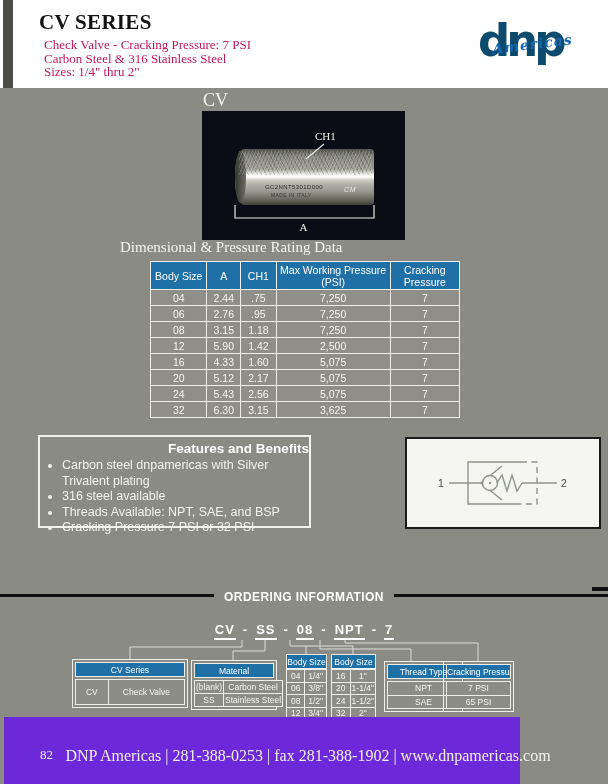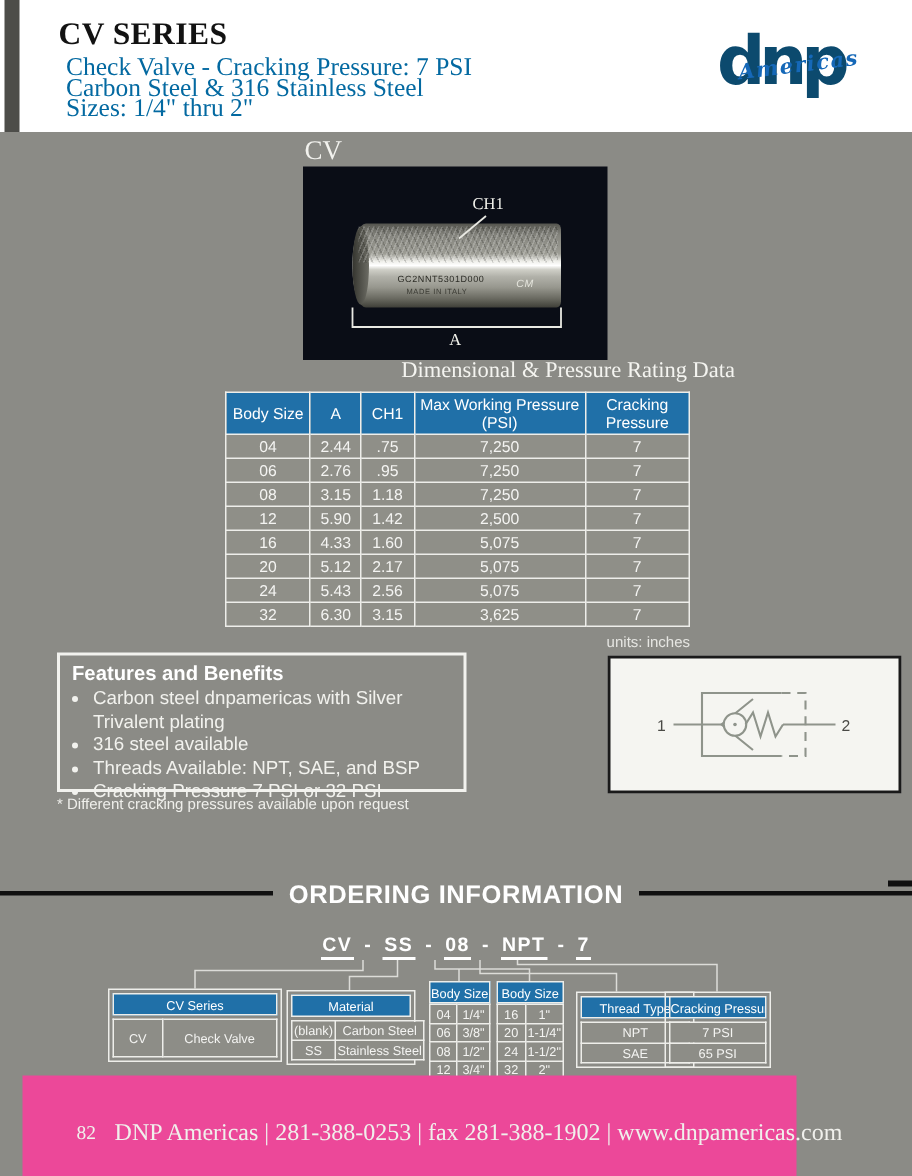--- a/index.html
+++ b/index.html
@@ -5,21 +5,21 @@
   html,body{margin:0;padding:0;}
   #page{position:relative;width:608px;height:784px;background:#8b8b86;overflow:hidden;
         font-family:"Liberation Sans",sans-serif;}
 
   
   .header-band{position:absolute;left:0;top:0;width:608px;height:88px;background:#ffffff;}
   .header-notch{position:absolute;left:3px;top:0;width:10px;height:88px;background:#4d4d49;}
   .hdr-title{position:absolute;left:39px;top:10px;font-family:"Liberation Serif",serif;
              font-weight:bold;font-size:21px;color:#121212;letter-spacing:.3px;}
   .hdr-sub{position:absolute;left:44px;top:38px;font-family:"Liberation Serif",serif;
-           font-size:17px;color:#0369a1;line-height:13.5px;}
+           font-size:13px;color:#be185d;line-height:13.5px;}
   .logo{position:absolute;left:478px;top:4px;width:118px;height:82px;}
   .logo-mark{font-family:"DejaVu Sans",sans-serif;font-weight:bold;font-size:45px;
              color:#0c4a6e;letter-spacing:-4px;line-height:74px;}
   .logo-script{position:absolute;left:14px;top:32px;font-family:"DejaVu Serif",serif;
                font-style:italic;font-weight:bold;font-size:14px;color:#1568b8;
                transform:rotate(-7deg);letter-spacing:1px;white-space:nowrap;}
 
   
   .product-label{position:absolute;left:203px;top:90px;font-family:"Liberation Serif",serif;
                  font-size:18px;color:#f2f2ee;}
@@ -37,48 +37,48 @@
   .engrave1{position:absolute;left:30px;top:35px;font-size:6px;color:#2c2c26;letter-spacing:.4px;}
   .engrave2{position:absolute;left:36px;top:43px;font-size:5px;color:#3a3a33;letter-spacing:.4px;}
   .engrave-mark{position:absolute;right:18px;top:37px;font-size:7px;color:#e4e4dc;
                 font-style:italic;letter-spacing:.5px;}
   .ch1-label{position:absolute;left:113px;top:19px;font-family:"Liberation Serif",serif;
              font-size:11px;color:#f0f0ea;}
   .a-label{position:absolute;left:0;top:110px;width:203px;text-align:center;
            font-family:"Liberation Serif",serif;font-size:11px;color:#f0f0ea;}
 
   
-  .dim-title{position:absolute;left:120px;top:239px;width:370px;text-align:right;
+  .dim-title{position:absolute;left:120px;top:239px;width:370px;text-align:left;
              font-family:"Liberation Serif",serif;font-size:15px;color:#f4f4f0;}
   .dim-table{position:absolute;left:150px;top:261px;width:310px;border-collapse:collapse;}
   .dim-table th{background:#2070a8;color:#fff;font-size:10.5px;font-weight:normal;
                 border:1px solid #eeeeea;padding:1px 2px;height:25px;}
   .dim-table td{background:#8f8f88;color:#f4f4f2;font-size:10.5px;text-align:center;
                 border:1px solid #eeeeea;height:15px;padding:0 2px;}
   .col-bs{width:56px}.col-a{width:30px}.col-ch1{width:32px}.col-mwp{width:120px}.col-cp{width:68px}
   .units-note{position:absolute;left:150px;top:423px;width:310px;text-align:right;
               font-size:10px;color:#e6e6e2;}
 
   
   .features-box{position:absolute;left:38px;top:435px;width:269px;height:89px;
                 border:2px solid #f2f2ee;}
-  .features-title{margin:4px 0 0 8px;font-size:13.5px;font-weight:bold;color:#ffffff;}
+  .features-title{margin:4px 0 0 8px;font-size:13.5px;font-weight:bold;color:#ffffff;text-align:right;}
   .features-list{margin:2px 0 0 22px;padding:0;color:#f2f2ee;font-size:12.5px;line-height:15.5px;}
   .features-list li{margin:0;}
   .footnote{position:absolute;left:38px;top:531px;font-size:10px;color:#efefeb;}
 
   
   .schematic-box{position:absolute;left:405px;top:437px;width:196px;height:92px;
                  background:#f5f5f1;border:2px solid #1a1a1a;box-sizing:border-box;}
 
   
   .order-rule{position:absolute;left:0;top:594px;width:608px;height:2.5px;background:#101010;}
   .order-dash{position:absolute;left:592px;top:587px;width:16px;height:4px;background:#101010;}
   .order-title{position:absolute;left:0;top:587px;width:608px;text-align:center;}
-  .order-title span{background:#8b8b86;padding:0 10px;font-size:17px;font-weight:bold;
+  .order-title span{background:#8b8b86;padding:0 10px;font-size:12px;font-weight:bold;
                     color:#ffffff;letter-spacing:.4px;}
   .order-sub{position:absolute;left:0;top:607px;width:608px;text-align:center;
              font-size:10.5px;color:#ececе8;color:#ececE8;}
   .part-number{position:absolute;left:0;top:622px;width:608px;text-align:center;color:#fff;
                font-size:13px;font-weight:bold;letter-spacing:1px;}
   .pn-seg{border-bottom:2px solid #fff;padding:0 1px 1px;}
   .pn-sep{margin:0 7px;}
   .connector-svg{position:absolute;left:0;top:639px;}
 
   .otable{position:absolute;border:1px solid #eeeeea;padding:2px;box-sizing:border-box;}
@@ -99,21 +99,21 @@
   .t-bodya td,.t-bodyb td{height:11.5px;}
   .t-bodya td:first-child,.t-bodyb td:first-child{width:46%;}
   .t-bodya .ot-header,.t-bodyb .ot-header{margin-bottom:0;}
   .t-bodyb{left:331px;top:654px;width:45px;}
   .t-thread{left:384px;top:661px;width:79px;}
   .t-thread td{height:12.5px;}
   .t-cracking{left:443px;top:661px;width:71px;}
   .t-cracking td{height:12.5px;}
 
   
-  .footer-band{position:absolute;left:15px;top:717px;width:516px;height:67px;background:#ec4899;}
+  .footer-band{position:absolute;left:4px;top:717px;width:516px;height:67px;background:#6d28d9;}
   .page-num{position:absolute;left:36px;top:30px;font-family:"Liberation Serif",serif;
             font-size:13px;color:#f0f0ec;}
   .contact{position:absolute;left:0;top:30px;width:608px;text-align:center;
            font-family:"Liberation Serif",serif;font-size:16px;color:#f0f0ec;}
 </style>
 </head>
 <body>
 
 <div id="page">
 
@@ -210,32 +210,30 @@
         </tr>
         <tr>
           <td>32</td>
           <td>6.30</td>
           <td>3.15</td>
           <td>3,625</td>
           <td>7</td>
         </tr>
       </tbody>
   </table>
-  <div class="units-note">units: inches</div>
 
   <div class="features-box">
     <div class="features-title">Features and Benefits</div>
     <ul class="features-list">
         <li>Carbon steel dnpamericas with Silver Trivalent plating</li>
         <li>316 steel available</li>
         <li>Threads Available: NPT, SAE, and BSP</li>
         <li>Cracking Pressure 7 PSI or 32 PSI</li>
       </ul>
   </div>
-  <div class="footnote">* Different cracking pressures available upon request</div>
 
   <div class="schematic-box">
     <svg width="192" height="88" viewBox="0 0 192 88">
       <g stroke="#8f948b" stroke-width="1.4" fill="none">
         <line x1="42" y1="44" x2="75" y2="44"></line>
         <path d="M114,23 H61 V65 H114"></path>
         <path d="M114,23 H130 V65 H114" stroke-dasharray="6 4.5"></path>
         <path d="M95,27 L74,44 L95,61"></path>
         <circle cx="83" cy="44" r="7.5" fill="#f5f5f1"></circle>
         <polyline points="90,44 95,36 100,52 105,36 110,52 115,44"></polyline>

